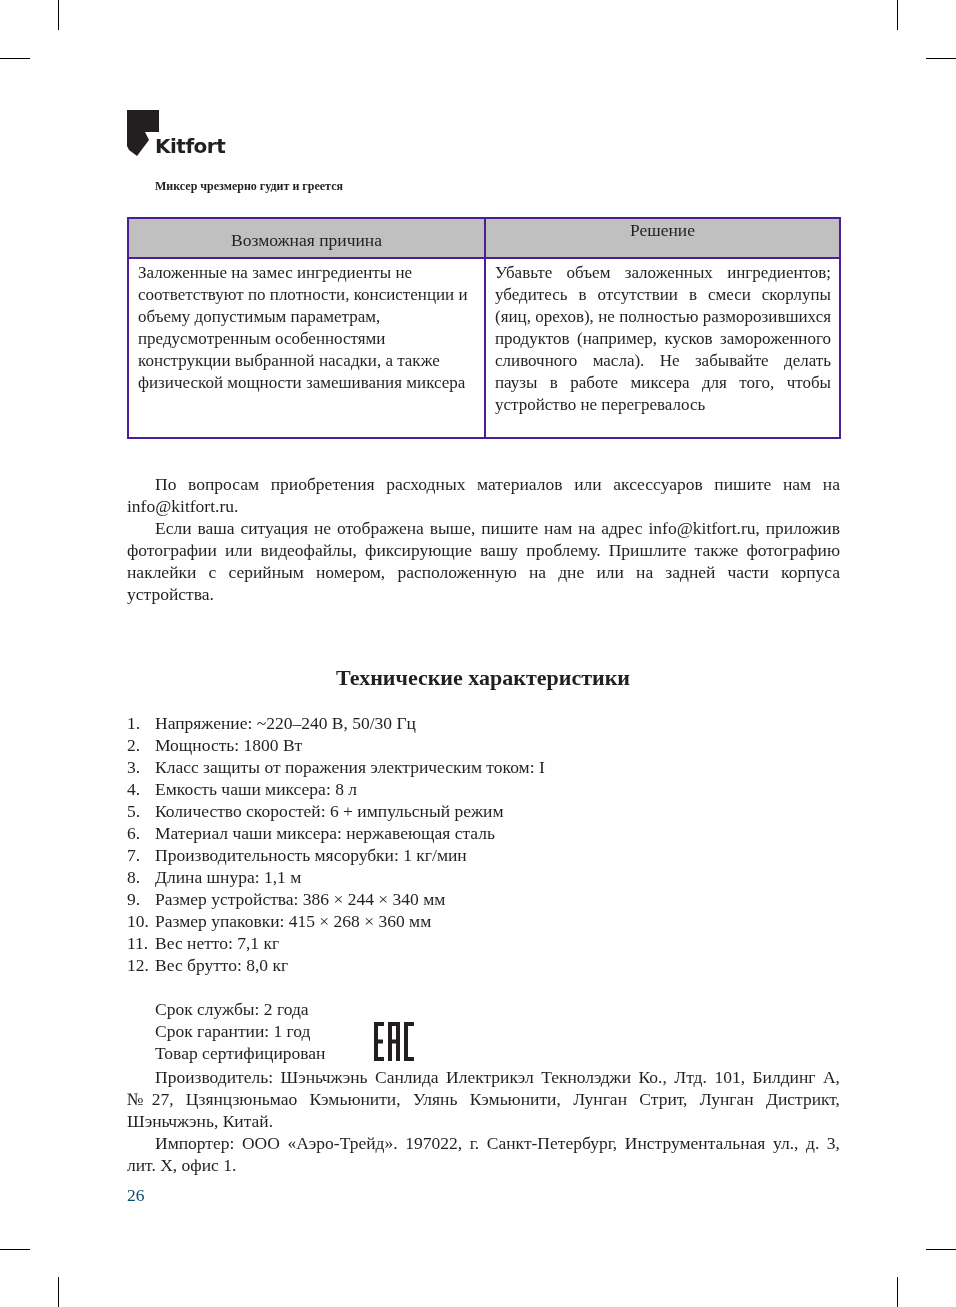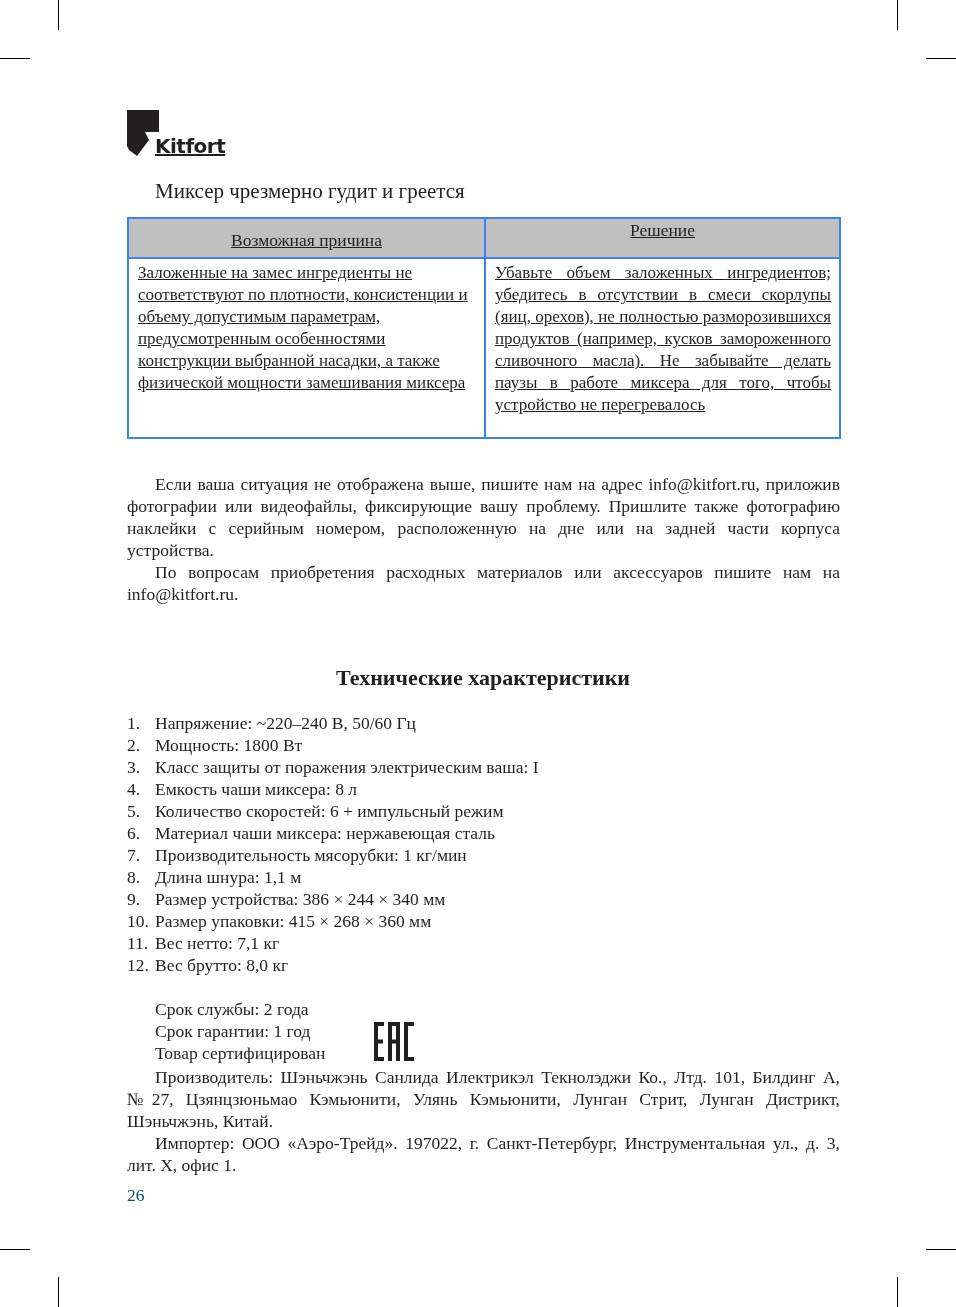--- a/index.html
+++ b/index.html
@@ -10,33 +10,33 @@
   }
   .crop { position: absolute; background: #000; }
   .crop.v { width: 1px; height: 30px; }
   .crop.h { width: 30px; height: 1px; }
 
   .logo { position: absolute; left: 127px; top: 110px; width: 110px; height: 50px; }
   .logo svg { position: absolute; left: 0; top: 0; }
   .logo-text {
     position: absolute; left: 28px; top: 24px;
     font-family: "DejaVu Sans", "Liberation Sans", sans-serif;
-    font-weight: bold; font-size: 20px; letter-spacing: -0.5px; color: #231f20; text-decoration: underline;
+    font-weight: bold; font-size: 20px; letter-spacing: -0.5px; color: #231f20;
   }
 
   .section-sub {
     position: absolute; left: 155px; top: 179px;
-    font-size: 21px; font-weight: normal;
+    font-size: 12px; font-weight: bold;
   }
 
   table.trouble {
     position: absolute; left: 127px; top: 217px; width: 714px; height: 222px;
     border-collapse: collapse; font-size: 17px; line-height: 22px;
   }
-  table.trouble th, table.trouble td { border: 2px solid #3b82f6; text-decoration: underline; }
+  table.trouble th, table.trouble td { border: 2px solid #4c1d95; }
   table.trouble th {
     background: #c0c0c0; font-weight: normal; height: 34px; padding: 0;
     font-size: 17.5px;
   }
   table.trouble th.c1 { width: 355px; vertical-align: middle; padding-top: 4px; }
   table.trouble th.c2 { vertical-align: top; }
   table.trouble td { vertical-align: top; padding: 3px 8px 2px 9px; text-align: justify; }
   table.trouble td.c1 { text-align: left; margin-top: 32px; }
 
   .para {
@@ -99,30 +99,30 @@
   </thead>
   <tbody>
     <tr>
       <td class="c1">Заложенные на замес ингредиенты не соответствуют по плотности, консистенции и объему допустимым параметрам, предусмотренным особенностями конструкции выбранной насадки, а также физической мощности замешивания миксера</td>
       <td class="c2">Убавьте объем заложенных ингредиентов; убедитесь в отсутствии в смеси скорлупы (яиц, орехов), не полностью разморозившихся продуктов (например, кусков замороженного сливочного масла). Не забывайте делать паузы в работе миксера для того, чтобы устройство не перегревалось</td>
     </tr>
   </tbody>
 </table>
 
 <div class="para" style="top:473px;">
+  <p>По вопросам приобретения расходных материалов или аксессуаров пишите нам на info@kitfort.ru.</p>
   <p>Если ваша ситуация не отображена выше, пишите нам на адрес info@kitfort.ru, приложив фотографии или видеофайлы, фиксирующие вашу проблему. Пришлите также фотографию наклейки с серийным номером, расположенную на дне или на задней части корпуса устройства.</p>
-  <p>По вопросам приобретения расходных материалов или аксессуаров пишите нам на info@kitfort.ru.</p>
 </div>
 
 <div class="spec-title">Технические характеристики</div>
 
 <ol class="specs">
-  <li><span class="num">1.</span><span>Напряжение: ~220–240 В, 50/60 Гц</span></li>
+  <li><span class="num">1.</span><span>Напряжение: ~220–240 В, 50/30 Гц</span></li>
   <li><span class="num">2.</span><span>Мощность: 1800 Вт</span></li>
-  <li><span class="num">3.</span><span>Класс защиты от поражения электрическим ваша: I</span></li>
+  <li><span class="num">3.</span><span>Класс защиты от поражения электрическим током: I</span></li>
   <li><span class="num">4.</span><span>Емкость чаши миксера: 8 л</span></li>
   <li><span class="num">5.</span><span>Количество скоростей: 6 + импульсный режим</span></li>
   <li><span class="num">6.</span><span>Материал чаши миксера: нержавеющая сталь</span></li>
   <li><span class="num">7.</span><span>Производительность мясорубки: 1 кг/мин</span></li>
   <li><span class="num">8.</span><span>Длина шнура: 1,1 м</span></li>
   <li><span class="num">9.</span><span>Размер устройства: 386 × 244 × 340 мм</span></li>
   <li><span class="num">10.</span><span>Размер упаковки: 415 × 268 × 360 мм</span></li>
   <li><span class="num">11.</span><span>Вес нетто: 7,1 кг</span></li>
   <li><span class="num">12.</span><span>Вес брутто: 8,0 кг</span></li>
 </ol>

